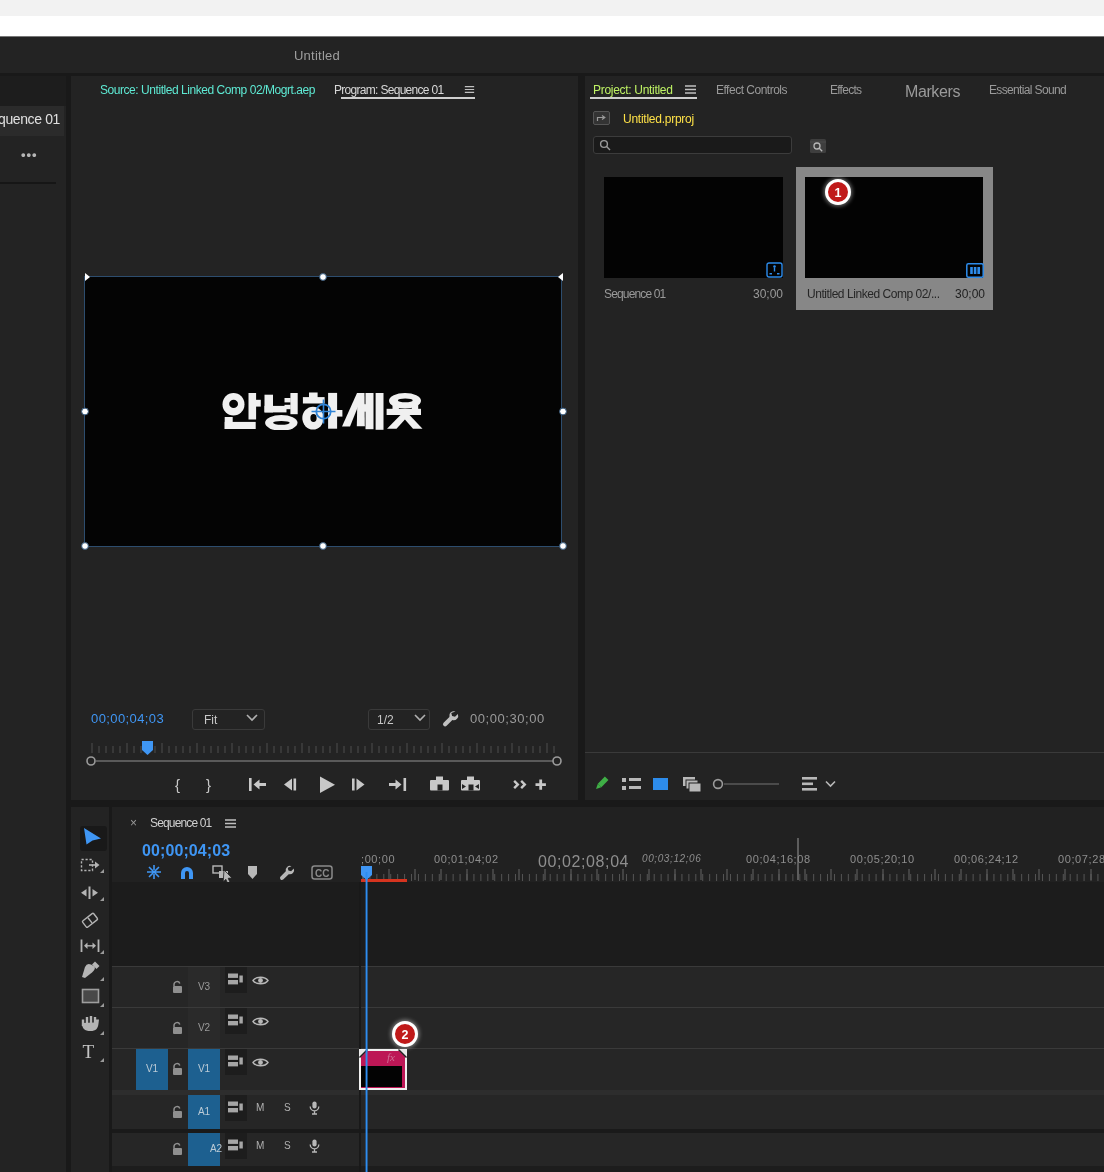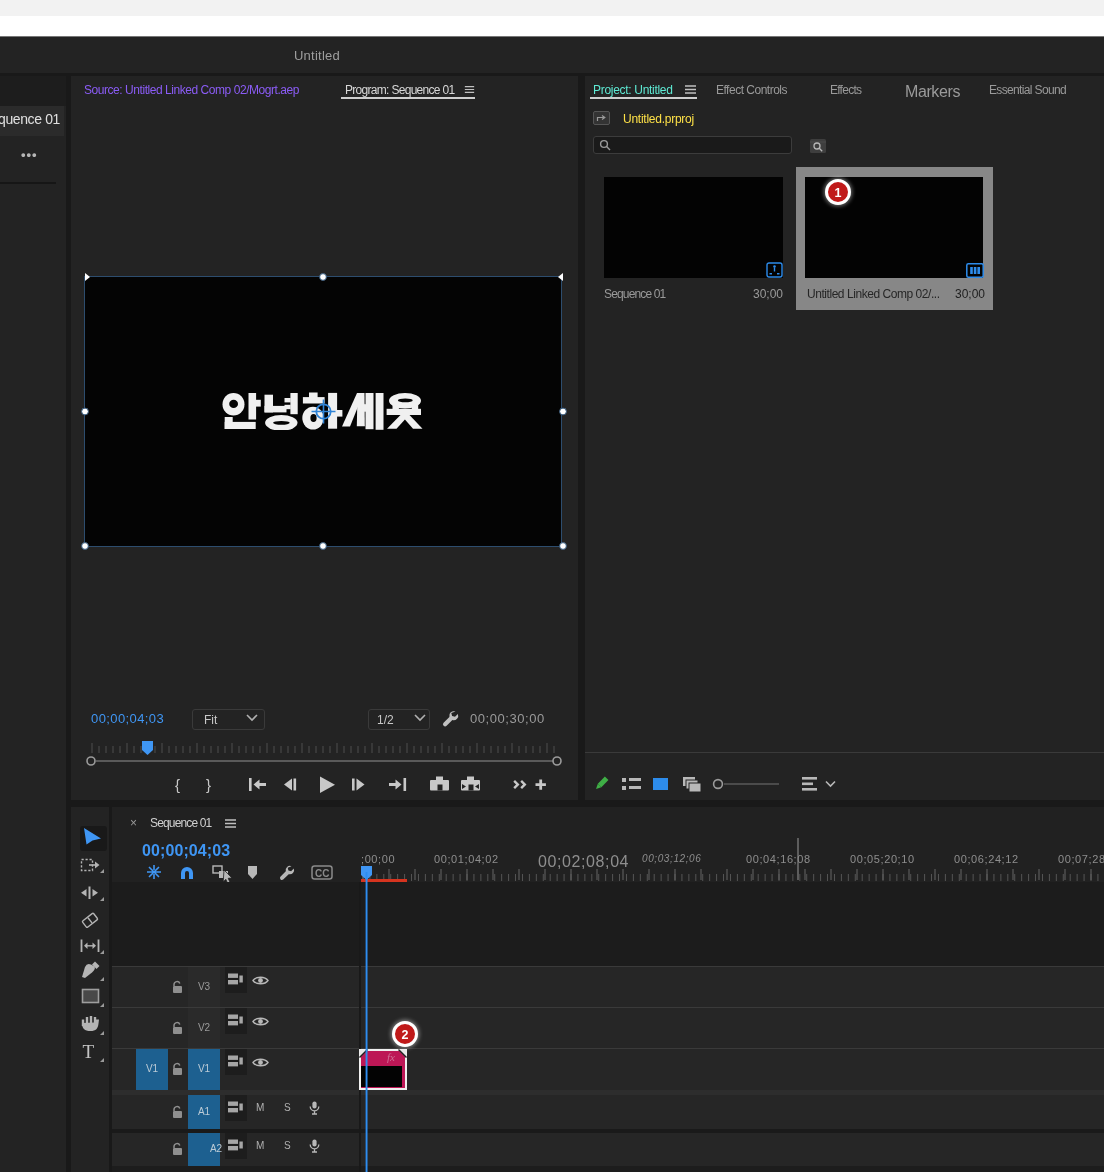--- a/index.html
+++ b/index.html
@@ -24,22 +24,22 @@
   <div class="abs" style="left:0;top:76px;width:66px;height:1096px;background:#232323;"></div>
   <div class="abs" style="left:0;top:76px;width:66px;height:30px;background:#1d1d1d;"></div>
   <div class="abs" style="left:0;top:106px;width:64px;height:30px;background:#2b2b2b;"></div>
   <div class="txt" style="left:-2px;top:111px;font-size:14px;letter-spacing:-0.38px;color:#e0e0e0;">quence 01</div>
   <div class="txt" style="left:21px;top:147px;font-size:13px;color:#b5b5b5;letter-spacing:1px;font-weight:bold;">•••</div>
   <div class="abs" style="left:0;top:182px;width:56px;height:2px;background:#161616;"></div>
 
   <div class="abs" style="left:66px;top:76px;width:5px;height:1096px;background:#191919;"></div>
 
   <div class="abs" style="left:71px;top:76px;width:507px;height:724px;background:#232323;"></div>
-  <div class="txt" style="left:84px;top:83px;font-size:12px;letter-spacing:-0.45px;color:#8b5cf6;">Source: Untitled Linked Comp 02/Mogrt.aep</div>
-  <div class="txt" style="left:345px;top:83px;font-size:12px;letter-spacing:-0.7px;color:#d8d8d8;">Program: Sequence 01</div>
+  <div class="txt" style="left:100px;top:83px;font-size:12px;letter-spacing:-0.45px;color:#5eead4;">Source: Untitled Linked Comp 02/Mogrt.aep</div>
+  <div class="txt" style="left:334px;top:83px;font-size:12px;letter-spacing:-0.7px;color:#d8d8d8;">Program: Sequence 01</div>
   <svg class="abs" style="left:464px;top:84px;" width="11" height="11" viewBox="0 0 13 11">
       <path d="M1,2 H12 M1,5.5 H12 M1,9 H12" stroke="#c0c0c0" stroke-width="1.4"></path>
     </svg>
   <div class="abs" style="left:341px;top:97px;width:134px;height:2px;background:#cfcfcf;"></div>
 
   <div class="abs" style="left:85px;top:277px;width:476px;height:269px;background:#040404;outline:1px solid #2d4d6e;"></div>
   <svg class="abs" style="left:221px;top:391px;" width="209" height="39" viewBox="0 0 209 39">
     <g fill="#f0f0f0">
 
       <ellipse cx="12.5" cy="13.2" rx="11" ry="11.3"></ellipse>
@@ -152,21 +152,21 @@
 
       <path d="M444,80 l4.5,4.5 l-4.5,4.5 l-1.7,-1.7 l2.8,-2.8 l-2.8,-2.8 Z M451,80 l4.5,4.5 l-4.5,4.5 l-1.7,-1.7 l2.8,-2.8 l-2.8,-2.8 Z"></path>
 
       <path d="M464.5,83.2 h3.8 v-3.8 h2.8 v3.8 h3.8 v2.8 h-3.8 v3.8 h-2.8 v-3.8 h-3.8 Z"></path>
     </g>
   </svg>
 
   <div class="abs" style="left:578px;top:76px;width:7px;height:724px;background:#191919;"></div>
 
   <div class="abs" style="left:585px;top:76px;width:519px;height:724px;background:#232323;"></div>
-  <div class="txt" style="left:593px;top:83px;font-size:12px;letter-spacing:-0.3px;color:#5eead4;">Project: Untitled</div>
+  <div class="txt" style="left:593px;top:83px;font-size:12px;letter-spacing:-0.3px;color:#bef264;">Project: Untitled</div>
   <svg class="abs" style="left:684px;top:84px;" width="13" height="11" viewBox="0 0 13 11">
       <path d="M1,2 H12 M1,5.5 H12 M1,9 H12" stroke="#c0c0c0" stroke-width="1.4"></path>
     </svg>
   <div class="abs" style="left:590px;top:97px;width:107px;height:2px;background:#cfcfcf;"></div>
   <div class="txt" style="left:716px;top:83px;font-size:12px;letter-spacing:-0.5px;color:#9a9a9a;">Effect Controls</div>
   <div class="txt" style="left:830px;top:83px;font-size:12px;letter-spacing:-0.75px;color:#9a9a9a;">Effects</div>
   <div class="txt" style="left:905px;top:83px;font-size:16px;letter-spacing:-0.4px;color:#9a9a9a;">Markers</div>
   <div class="txt" style="left:989px;top:83px;font-size:12px;letter-spacing:-0.65px;color:#9a9a9a;">Essential Sound</div>
 
   <svg class="abs" style="left:593px;top:111px;" width="17" height="14" viewBox="0 0 17 14">

